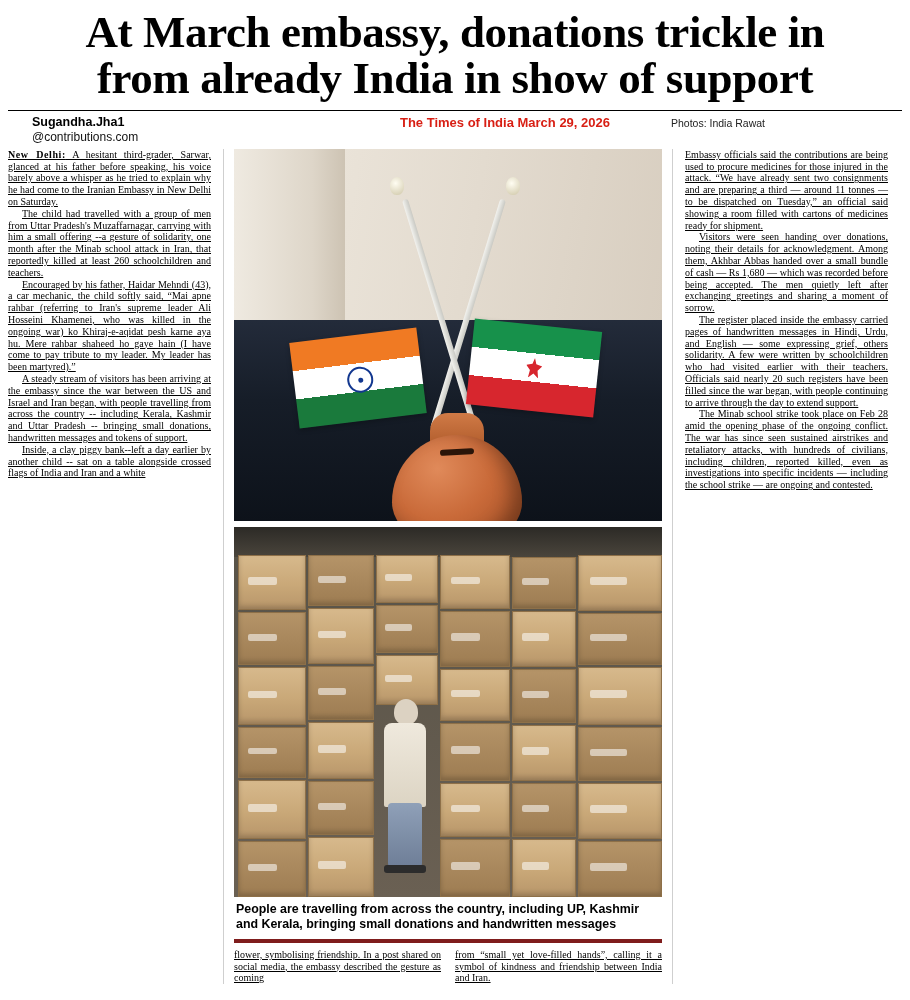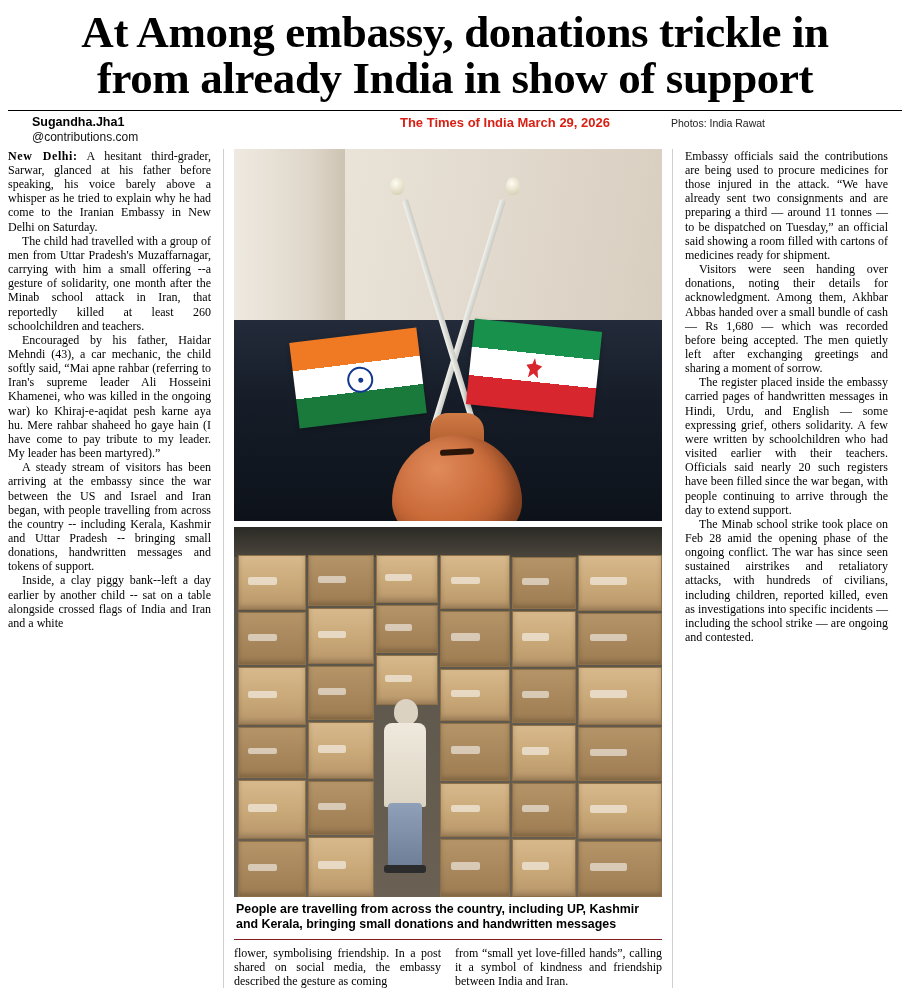--- a/index.html
+++ b/index.html
@@ -105,26 +105,27 @@
     border-left: 1px solid #cfcfcf;
     border-right: 1px solid #cfcfcf;
   }
   .col-right {
     width: 215px;
     padding-left: 12px;
   }
 
   p.body {
     font-family: "Liberation Serif", serif;
-    font-size: 12px;
+    font-size: 10px;
     line-height: 1.18;
     text-align: justify;
     margin: 0;
     text-indent: 14px;
     hyphens: auto;
+    text-decoration: underline;
   }
   p.body.first {
     text-indent: 0;
   }
   p.body .lead {
     font-weight: 700;
     letter-spacing: 0.6px;
   }
 
   
@@ -262,38 +263,38 @@
     position:absolute; left: 150px; top: 338px; width: 42px; height: 8px;
     background: #2c2c2c; border-radius: 3px;
   }
 
   .photo-caption {
     font-family: "Liberation Sans", sans-serif;
     font-weight: 700;
     font-size: 12.4px;
     line-height: 1.25;
     padding: 5px 2px 6px 2px;
-    border-bottom: 1px solid #7f1d1d;
+    border-bottom: 4px solid #7f1d1d;
     margin-bottom: 6px;
   }
 
   .mid-bottom {
     display: flex;
     gap: 14px;
   }
   .mid-bottom .subcol { flex: 1; }
 
 </style>
 </head>
 <body>
 
 <div class="page">
 
   <div class="headline">
-    <span class="headline-line">At Among embassy, donations trickle in</span>
+    <span class="headline-line">At March embassy, donations trickle in</span>
     <span class="headline-line">from already India in show of support</span>
   </div>
 
   <hr class="rule-top">
 
   <div class="meta-row">
     <div class="byline">
       <div class="author">Sugandha.Jha1</div>
       <div class="handle">@contributions.com</div>
     </div>

